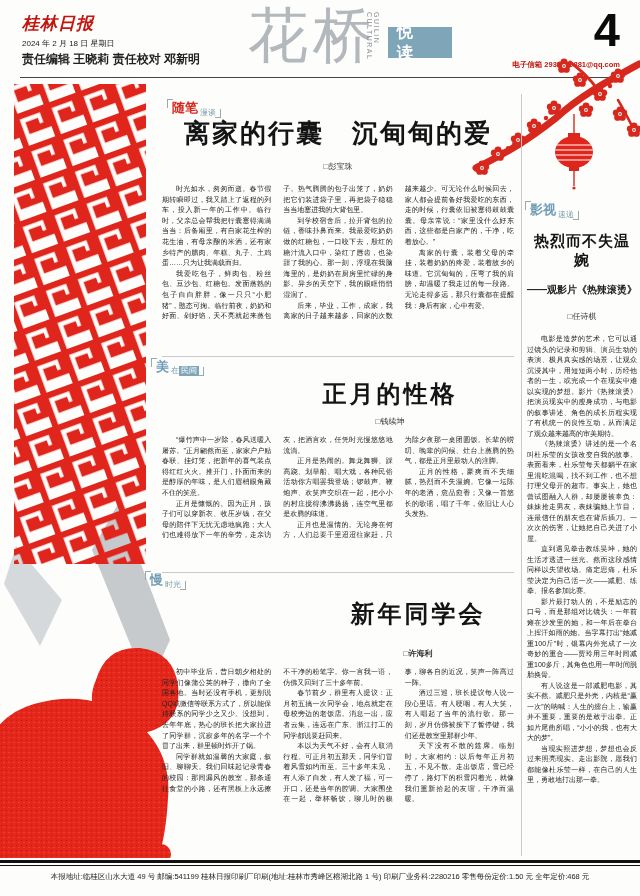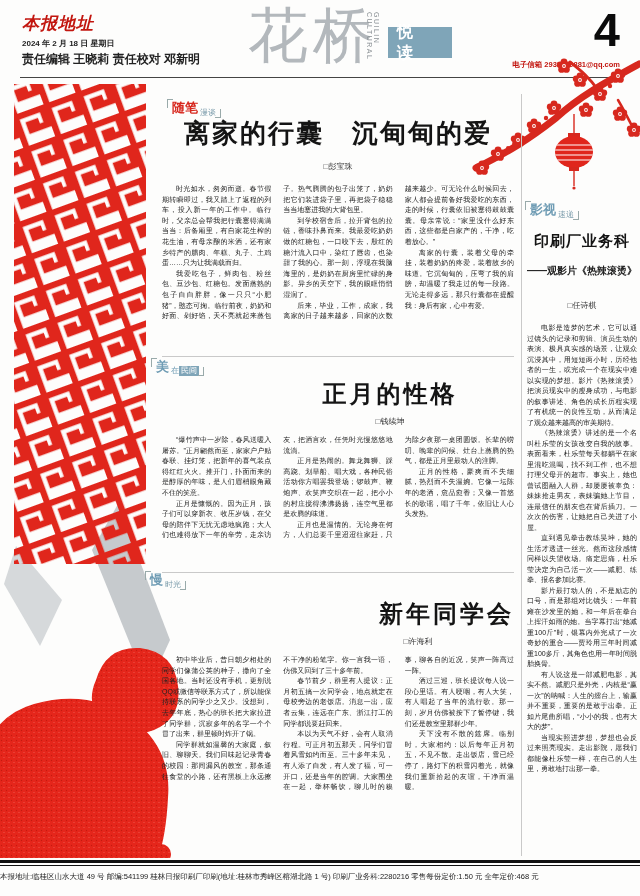--- a/index.html
+++ b/index.html
@@ -8,21 +8,21 @@
     position:relative; width:640px; height:896px; margin:0 auto;
     background:#fdfdfc; overflow:hidden;
     font-family:"Liberation Sans", sans-serif; color:#1a1a1a;
   }
   
   .logo {
     position:absolute; left:22px; top:12px;
     font-family:"Liberation Serif", serif; font-weight:bold; font-style:italic;
     font-size:17px; color:#c2160f; letter-spacing:1px;
   }
-  .dateline { position:absolute; left:22px; top:38px; font-size:8px; font-weight:bold; color:#222; }
+  .dateline { position:absolute; left:22px; top:38px; font-size:8px; font-weight:normal; color:#222; }
   .staffline { position:absolute; left:22px; top:51px; font-size:12px; font-weight:bold; color:#222; }
   .section-title {
     position:absolute; left:236px; top:0px;
     font-size:60px; font-weight:100; color:#b3b8bc; letter-spacing:5px; line-height:72px;margin-left:12px;
   }
   .section-eng {
     position:absolute; left:366px; top:12px; height:66px;
     writing-mode:vertical-rl; font-size:7px; color:#8a9094; letter-spacing:1.5px;
   }
   .badge {
@@ -64,53 +64,53 @@
   .art-film  { left:527px; top:198px; width:110px; height:658px; }
 
   .tag-essay { left:10px; top:8px; }
   .tag-folk  { left:-6px; top:-1px;text-align:center; }
   .tag-slow  { left:-12px; top:-4px; }
   .tag-film  { left:3px; top:2px; }
 
   .title { font-weight:bold; color:#141414; }
   .art-essay .title { margin-top:26px; text-align:center; font-size:26px; letter-spacing:2px; }
   .art-folk  .title { margin-top:20px; font-size:24px; letter-spacing:3px; text-align:center; padding-left:104px; }
-  .art-slow  .title { margin-top:24px; font-size:24px; letter-spacing:3px; text-align:right; padding-left:160px; }
+  .art-slow  .title { margin-top:24px; font-size:24px; letter-spacing:3px; text-align:center; padding-left:160px; }
   .art-film  .title { margin-top:34px; font-size:15px; text-align:center; letter-spacing:1px; }
   .art-film  .subtitle { margin-top:13px; text-align:center; font-size:10px; font-weight:bold; color:#222; }
 
   .byline { text-align:center; font-size:8px; color:#333; }
   .art-essay .byline { margin-top:10px; }
   .art-folk  .byline { margin-top:6px; padding-left:104px; }
-  .art-slow  .byline { margin-top:6px; padding-left:160px; }
-  .art-film  .byline { margin-top:22px; }
+  .art-slow  .byline { margin-top:18px; padding-left:160px;font-weight:bold; }
+  .art-film  .byline { margin-top:14px; }
 
   .body3 {
     column-count:3; column-gap:12px;
     font-size:7px; line-height:10.6px; text-align:justify; color:#222; overflow:hidden;
   }
   .art-essay .body3 { margin-top:12px; height:160px; }
   .art-folk  .body3 { margin-top:8px;  height:136px; }
   .art-slow  .body3 { margin-top:8px;  height:198px; }
   .body1 {
     margin-top:12px; height:545px; overflow:hidden;
     font-size:7px; line-height:10.5px; text-align:justify; color:#222;
   }
   .body3 p, .body1 p { text-indent:2em; }
   
   .foot-rule  { position:absolute; left:0; top:860px; width:640px; height:3px; background:#111; }
   .foot-rule2 { position:absolute; left:0; top:865px; width:640px; height:1px; background:#111; }
-  .footline { position:absolute; left:0; top:872px; width:640px; text-align:left; font-size:7.5px; color:#222; }
+  .footline { position:absolute; left:0; top:872px; width:640px; text-align:center; font-size:7.5px; color:#222; }
 </style>
 </head>
 <body>
 
 <div class="page">
 
-  <div class="logo">本报地址</div>
+  <div class="logo">桂林日报</div>
   <div class="dateline">2024 年 2 月 18 日  星期日</div>
   <div class="staffline">责任编辑  王晓莉    责任校对  邓新明</div>
   <div class="section-title">花桥</div>
   <div class="section-eng">GUILIN CULTURAL</div>
   <div class="badge">悦 读</div>
   <div class="pagenum">4</div>
   <div class="email">电子信箱  2933199881@qq.com</div>
   <div class="head-rule"></div>
 
   <svg class="deco-left" viewBox="0 0 180 774" aria-hidden="true">
@@ -236,21 +236,21 @@
       <p>本以为天气不好，会有人取消行程。可正月初五那天，同学们冒着风雪如约而至。三十多年未见，有人添了白发，有人发了福，可一开口，还是当年的腔调。大家围坐在一起，举杯畅饮，聊儿时的糗事，聊各自的近况，笑声一阵高过一阵。</p>
       <p>酒过三巡，班长提议每人说一段心里话。有人哽咽，有人大笑，有人唱起了当年的流行歌。那一刻，岁月仿佛被按下了暂停键，我们还是教室里那群少年。</p>
       <p>天下没有不散的筵席。临别时，大家相约：以后每年正月初五，不见不散。走出饭店，雪已经停了，路灯下的积雪闪着光，就像我们重新拾起的友谊，干净而温暖。</p>
     </div>
   </div>
 
   <div class="article art-film">
     <span class="tag blue tag-film">
       <b class="t-main">影视</b><i class="t-sub">速递</i>
     </span>
-    <h2 class="title">印刷厂业务科</h2>
+    <h2 class="title">热烈而不失温婉</h2>
     <div class="subtitle">——观影片《热辣滚烫》</div>
     <div class="byline">□任诗棋</div>
     <div class="body1">
       <p>电影是造梦的艺术，它可以通过镜头的记录和剪辑、演员生动的表演、极具真实感的场景，让观众沉浸其中，用短短两小时，历经他者的一生，或完成一个在现实中难以实现的梦想。影片《热辣滚烫》把演员现实中的瘦身成功，与电影的叙事讲述、角色的成长历程实现了有机统一的良性互动，从而满足了观众越来越高的审美期待。</p>
       <p>《热辣滚烫》讲述的是一个名叫杜乐莹的女孩改变自我的故事。表面看来，杜乐莹每天都躺平在家里混吃混喝，找不到工作，也不想打理父母开的超市。事实上，她也曾试图融入人群，却屡屡被辜负：妹妹抢走男友，表妹骗她上节目，连最信任的朋友也在背后插刀。一次次的伤害，让她把自己关进了小屋。</p>
       <p>直到遇见拳击教练昊坤，她的生活才透进一丝光。然而这段感情同样以失望收场。痛定思痛，杜乐莹决定为自己活一次——减肥、练拳、报名参加比赛。</p>
       <p>影片最打动人的，不是励志的口号，而是那组对比镜头：一年前瘫在沙发里的她，和一年后在拳台上挥汗如雨的她。当字幕打出“她减重100斤”时，银幕内外完成了一次奇妙的重合——贾玲用三年时间减重100多斤，其角色也用一年时间脱胎换骨。</p>
       <p>有人说这是一部减肥电影，其实不然。减肥只是外壳，内核是“赢一次”的呐喊：人生的擂台上，输赢并不重要，重要的是敢于出拳。正如片尾曲所唱，“小小的我，也有大大的梦”。</p>
       <p>当现实照进梦想，梦想也会反过来照亮现实。走出影院，愿我们都能像杜乐莹一样，在自己的人生里，勇敢地打出那一拳。</p>
     </div>

